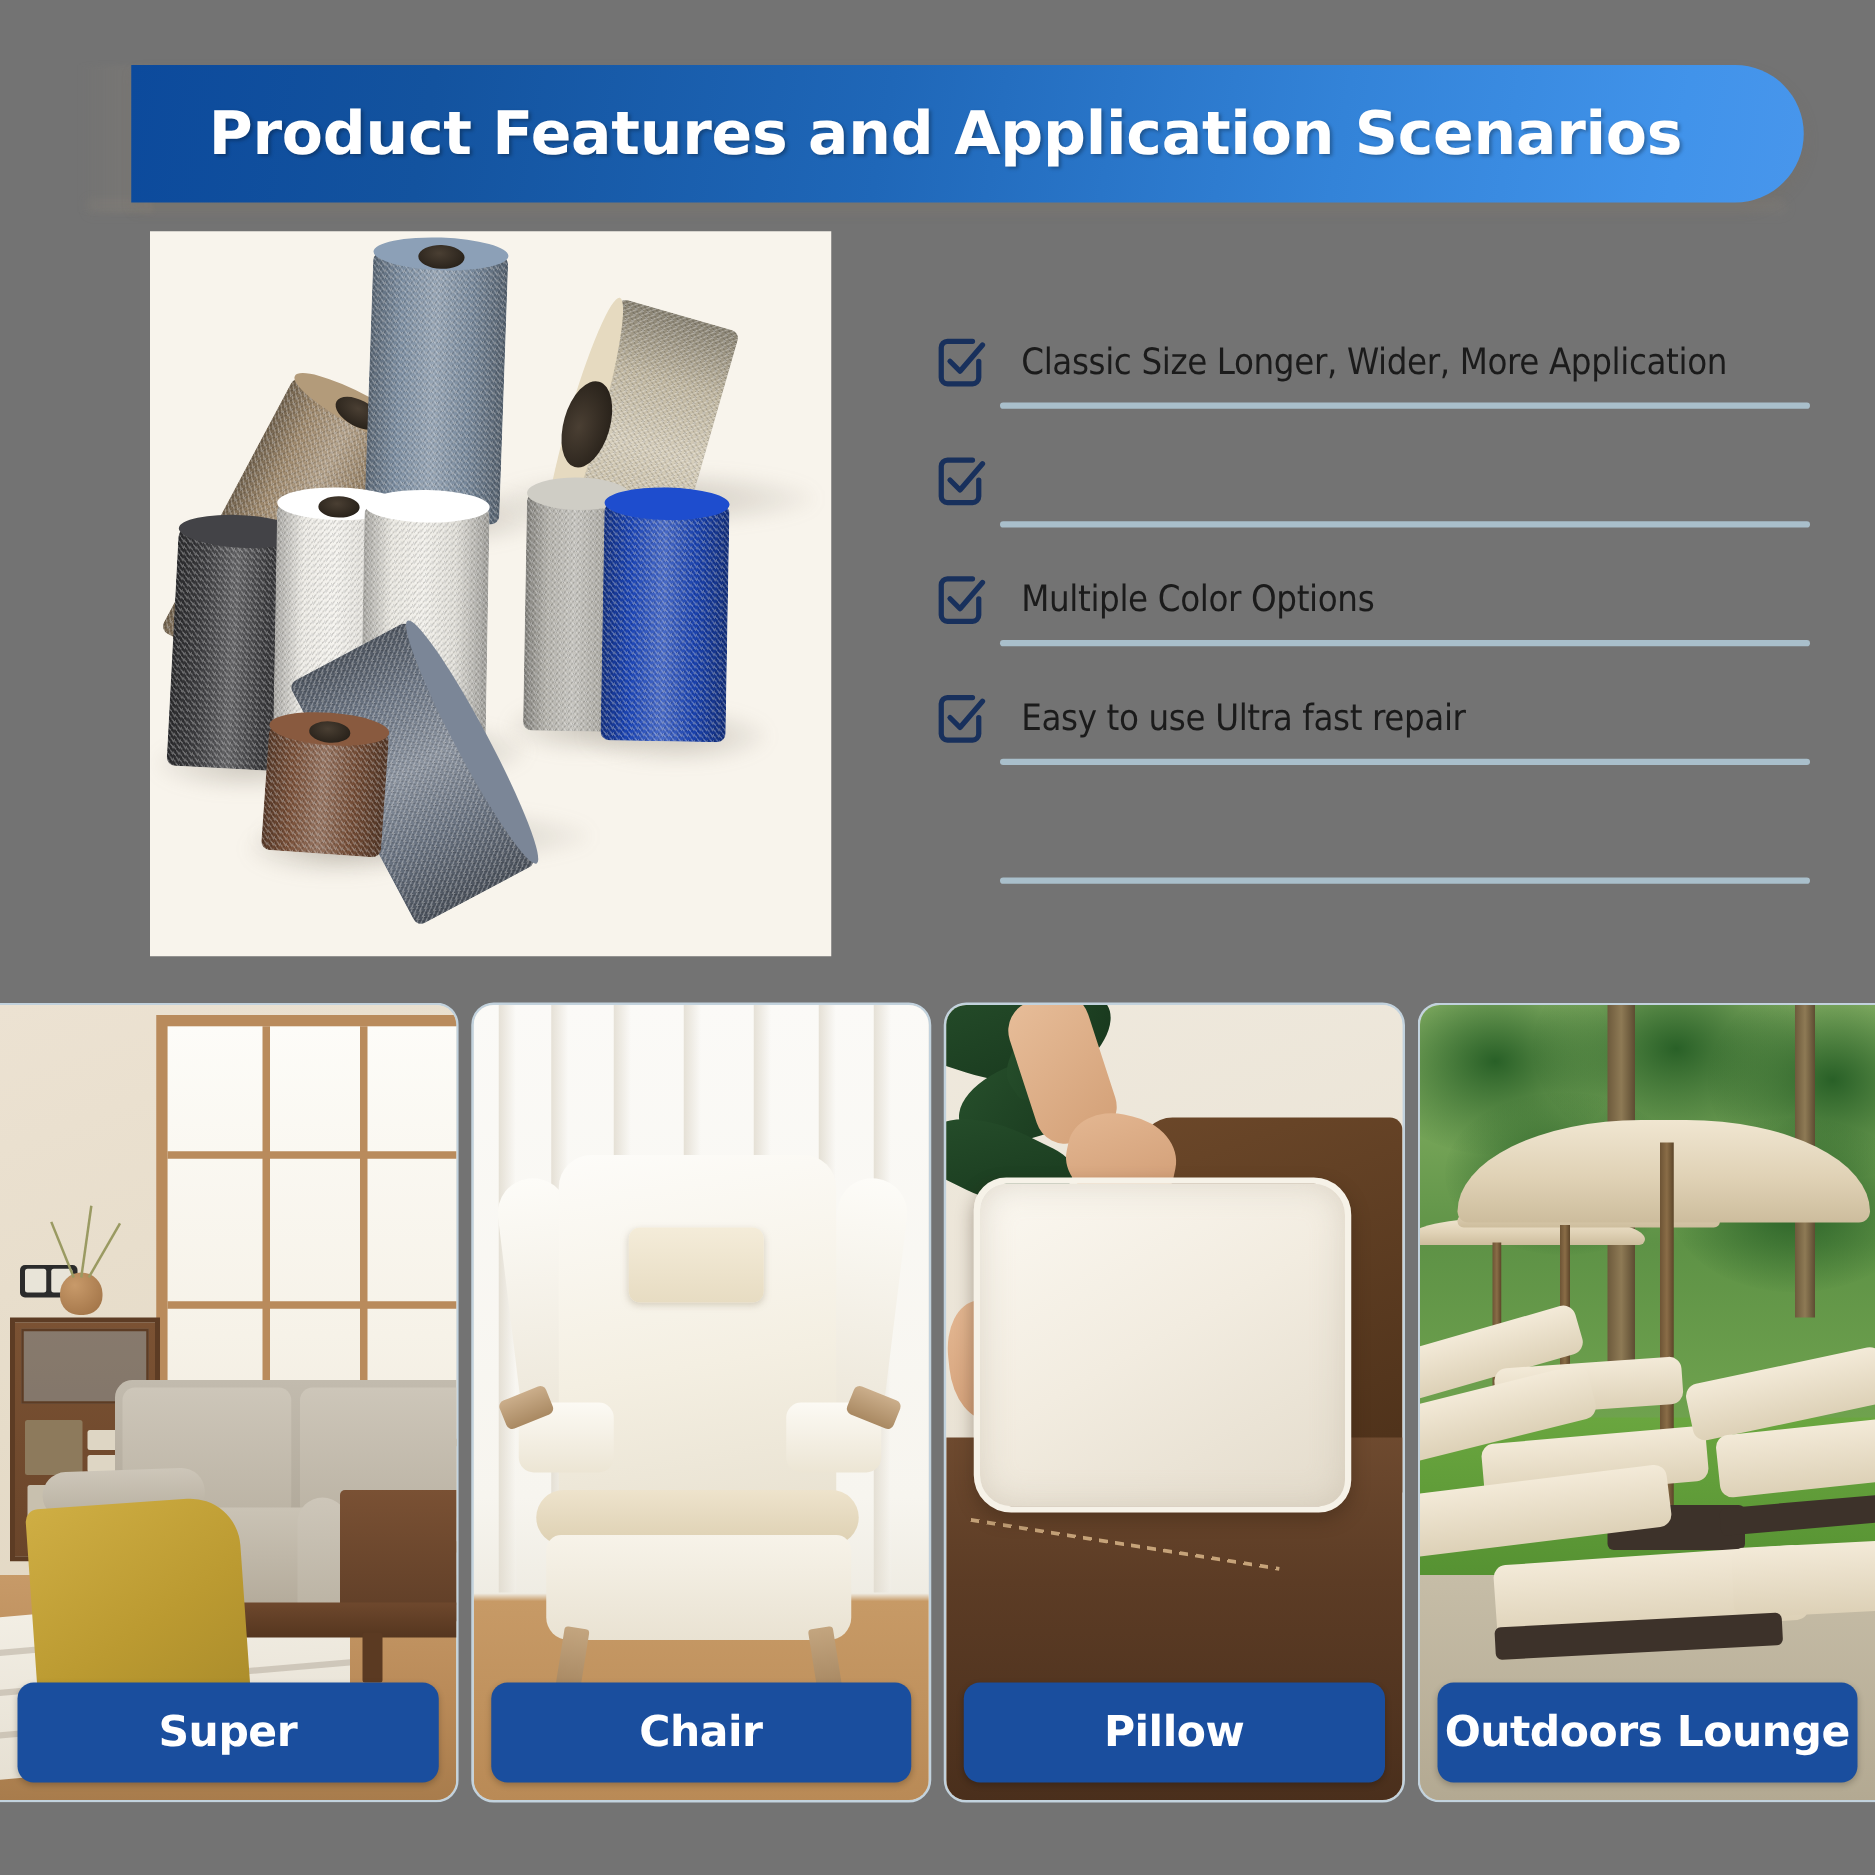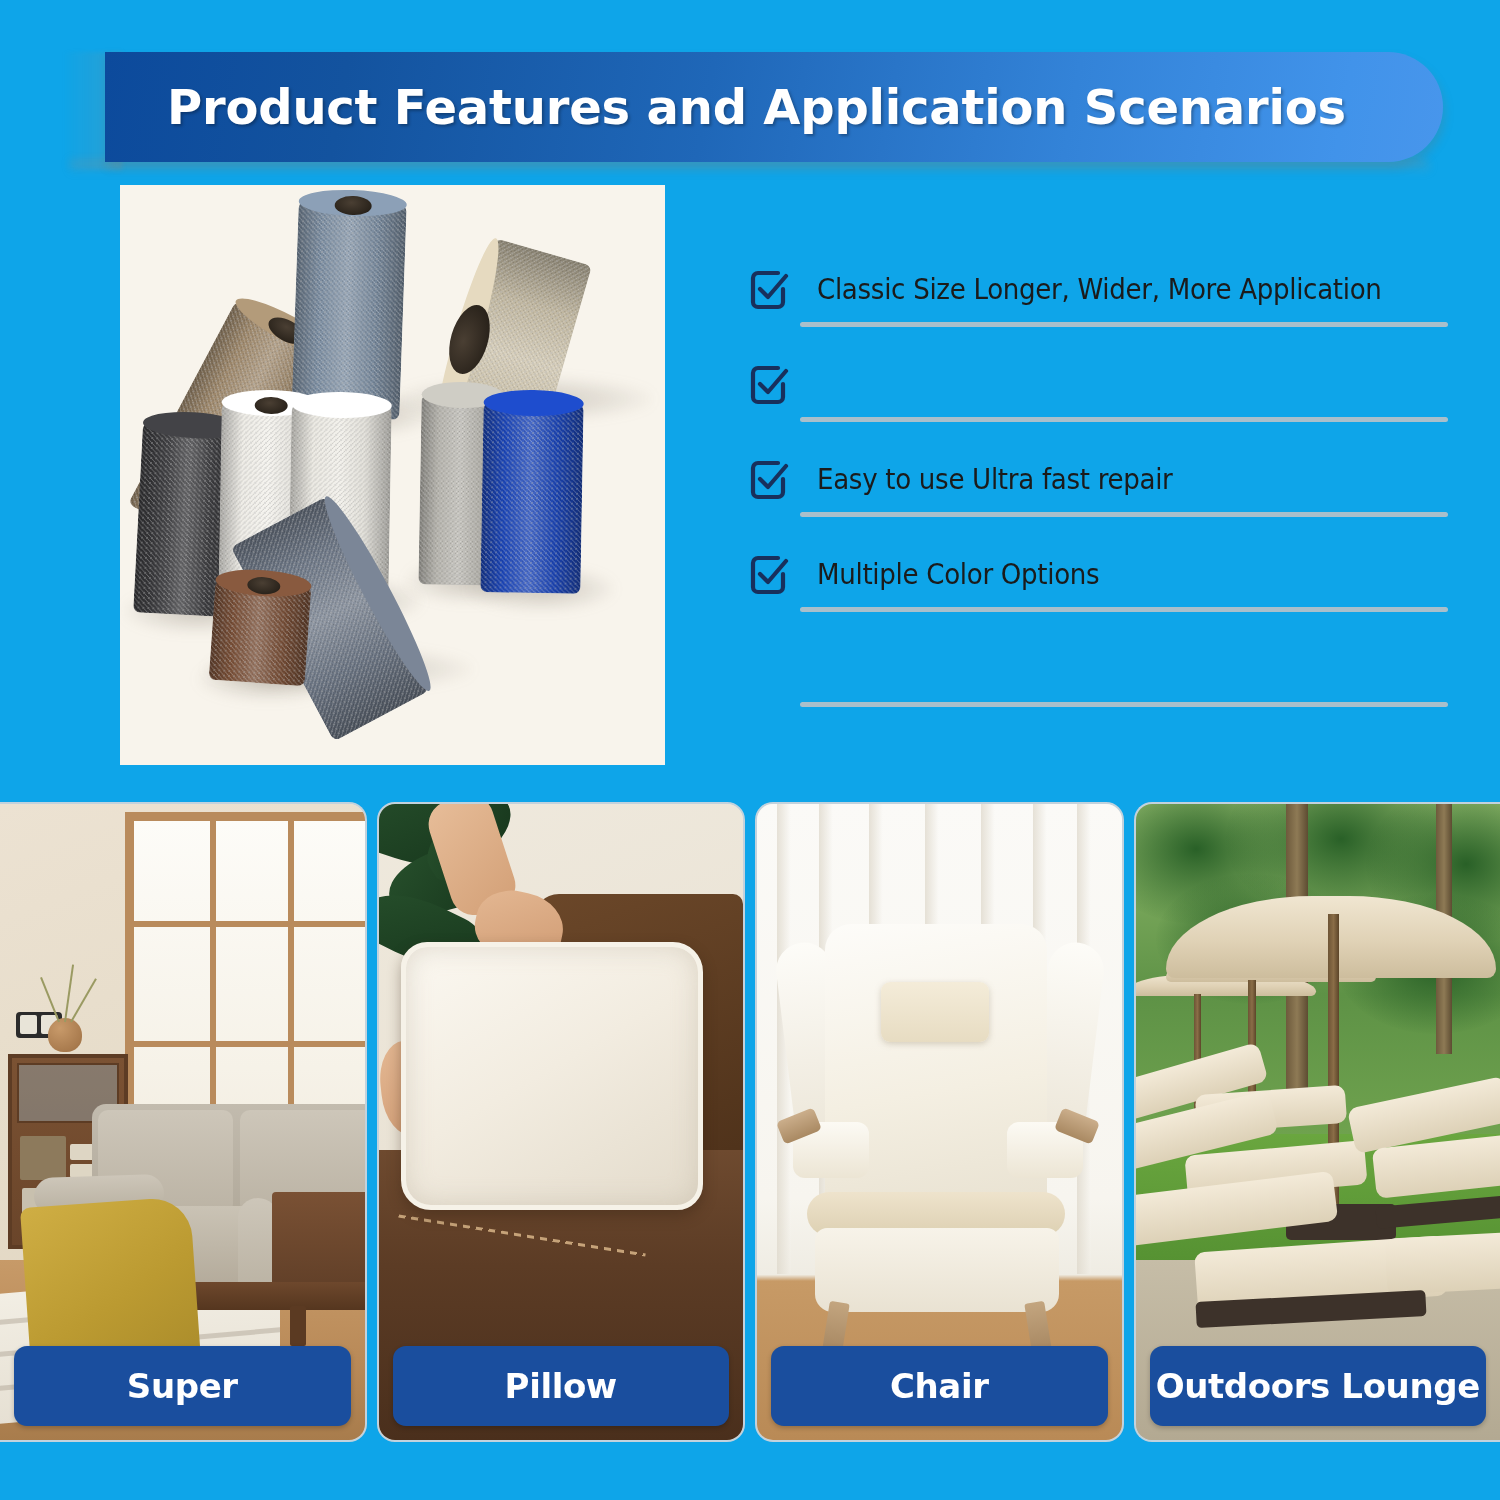--- a/index.html
+++ b/index.html
@@ -4,21 +4,21 @@
 <style>
   * { margin:0; padding:0; box-sizing:border-box; }
 
   html, body {
     width:1500px; height:1500px;
     background:#f7f3ea;
     font-family:"Liberation Sans", sans-serif;
     overflow:hidden;
   }
 
-  .page { position:relative; width:1500px; height:1500px; background:#0ea5e9; }
+  .page { position:relative; width:1500px; height:1500px; background:#737373; }
 
   
   .header-wrap { position:absolute; left:0; top:0; width:1500px; height:200px; }
 
   .header-shadow-strip {
     position:absolute; left:62px; top:52px;
     width:60px; height:118px;
     background:linear-gradient(to right, rgba(160,150,135,0.00), rgba(150,140,125,0.22));
     filter:blur(2px);
   }
@@ -300,31 +300,31 @@
             </svg></span>
         </div>
         <div class="feature-rule" style="background: rgb(169, 191, 203);"></div>
       </div>
       <div class="feature-row">
         <div class="feature-inner">
           <span class="chk"><svg viewBox="0 0 44 44" width="44" height="44">
               <path d="M30 5 H10 a5 5 0 0 0 -5 5 V34 a5 5 0 0 0 5 5 H30 a5 5 0 0 0 5 -5 V21" fill="none" stroke="#18305c" stroke-width="4.2" stroke-linecap="round"></path>
               <path d="M12 21 L20 29 L38 8" fill="none" stroke="#18305c" stroke-width="4.2" stroke-linecap="round" stroke-linejoin="round"></path>
             </svg></span>
-          <span class="feature-text">Easy to use Ultra fast repair</span>
+          <span class="feature-text">Multiple Color Options</span>
         </div>
         <div class="feature-rule" style="background: rgb(169, 191, 203);"></div>
       </div>
       <div class="feature-row">
         <div class="feature-inner">
           <span class="chk"><svg viewBox="0 0 44 44" width="44" height="44">
               <path d="M30 5 H10 a5 5 0 0 0 -5 5 V34 a5 5 0 0 0 5 5 H30 a5 5 0 0 0 5 -5 V21" fill="none" stroke="#18305c" stroke-width="4.2" stroke-linecap="round"></path>
               <path d="M12 21 L20 29 L38 8" fill="none" stroke="#18305c" stroke-width="4.2" stroke-linecap="round" stroke-linejoin="round"></path>
             </svg></span>
-          <span class="feature-text">Multiple Color Options</span>
+          <span class="feature-text">Easy to use Ultra fast repair</span>
         </div>
         <div class="feature-rule" style="background: rgb(169, 191, 203);"></div>
       </div>
       <div class="feature-row">
         <div class="feature-rule" style="background: rgb(169, 191, 203);"></div>
       </div>
     </div>
 
   <div class="cards">
 
@@ -365,38 +365,20 @@
         <div class="s1-sofa-seat"></div>
         <div class="s1-bolster" style="left:34px; top:372px; width:130px; height:38px; transform:rotate(-2deg)"></div>
         <div class="s1-bolster" style="left:238px; top:394px; width:40px; height:110px; transform:rotate(0deg)"></div>
         <div class="s1-wood-arm"></div>
         <div class="s1-wood-base"></div>
         <div class="s1-leg" style="left:104px; top:502px"></div>
         <div class="s1-leg" style="left:290px; top:502px"></div>
         <div class="s1-throw"></div>
       </div>
       <div class="card-label">Super</div>
-    </div>
-
-    <div class="card">
-      <div class="card-scene">
-        <div class="s2-wall"></div>
-        <div class="s2-plant-leaf" style="left:-30px; top:-10px; width:140px; height:70px; transform:rotate(18deg)"></div>
-        <div class="s2-plant-leaf" style="left:8px; top:44px; width:120px; height:62px; transform:rotate(-12deg)"></div>
-        <div class="s2-plant-leaf" style="left:-20px; top:96px; width:120px; height:60px; transform:rotate(26deg)"></div>
-        <div class="s2-plant-leaf" style="left:40px; top:6px; width:100px; height:52px; transform:rotate(-34deg)"></div>
-        <div class="s2-leather-back"></div>
-        <div class="s2-leather"></div>
-        <div class="s2-stitch" style="left:18px; top:430px; width:250px; transform:rotate(9deg)"></div>
-        <div class="s2-arm" style="left:60px; top:-8px; width:66px; height:118px; transform:rotate(-18deg)"></div>
-        <div class="s2-hand" style="left:96px; top:88px; width:88px; height:70px; transform:rotate(12deg)"></div>
-        <div class="s2-hand" style="left:2px; top:236px; width:62px; height:96px; transform:rotate(-6deg)"></div>
-        <div class="s2-pillow"></div>
-      </div>
-      <div class="card-label">Pillow</div>
     </div>
 
     <div class="card">
       <div class="card-scene">
         <div class="s3-bg"></div>
         <div class="s3-curtain" style="left:20px"></div>
         <div class="s3-curtain" style="left:62px"></div>
         <div class="s3-curtain" style="left:112px"></div>
         <div class="s3-curtain" style="left:168px"></div>
         <div class="s3-curtain" style="left:224px"></div>
@@ -409,20 +391,38 @@
         <div class="s3-arm" style="left:36px; top:318px"></div>
         <div class="s3-arm" style="left:250px; top:318px"></div>
         <div class="s3-armwood" style="left:22px; top:310px; transform:rotate(-22deg)"></div>
         <div class="s3-armwood" style="left:300px; top:310px; transform:rotate(22deg)"></div>
         <div class="s3-seat"></div>
         <div class="s3-skirt"></div>
         <div class="s3-leg" style="left:68px; top:498px; transform:rotate(9deg)"></div>
         <div class="s3-leg" style="left:272px; top:498px; transform:rotate(-9deg)"></div>
       </div>
       <div class="card-label">Chair</div>
+    </div>
+
+    <div class="card">
+      <div class="card-scene">
+        <div class="s2-wall"></div>
+        <div class="s2-plant-leaf" style="left:-30px; top:-10px; width:140px; height:70px; transform:rotate(18deg)"></div>
+        <div class="s2-plant-leaf" style="left:8px; top:44px; width:120px; height:62px; transform:rotate(-12deg)"></div>
+        <div class="s2-plant-leaf" style="left:-20px; top:96px; width:120px; height:60px; transform:rotate(26deg)"></div>
+        <div class="s2-plant-leaf" style="left:40px; top:6px; width:100px; height:52px; transform:rotate(-34deg)"></div>
+        <div class="s2-leather-back"></div>
+        <div class="s2-leather"></div>
+        <div class="s2-stitch" style="left:18px; top:430px; width:250px; transform:rotate(9deg)"></div>
+        <div class="s2-arm" style="left:60px; top:-8px; width:66px; height:118px; transform:rotate(-18deg)"></div>
+        <div class="s2-hand" style="left:96px; top:88px; width:88px; height:70px; transform:rotate(12deg)"></div>
+        <div class="s2-hand" style="left:2px; top:236px; width:62px; height:96px; transform:rotate(-6deg)"></div>
+        <div class="s2-pillow"></div>
+      </div>
+      <div class="card-label">Pillow</div>
     </div>
 
     <div class="card">
       <div class="card-scene">
         <div class="s4-sky"></div>
         <div class="s4-palm" style="left:-40px; top:-30px; width:200px; height:150px"></div>
         <div class="s4-palm" style="left:90px; top:-50px; width:230px; height:170px"></div>
         <div class="s4-palm" style="left:230px; top:-20px; width:200px; height:160px"></div>
         <div class="s4-palm" style="left:20px; top:70px; width:190px; height:130px"></div>
         <div class="s4-palm" style="left:200px; top:90px; width:200px; height:140px"></div>

